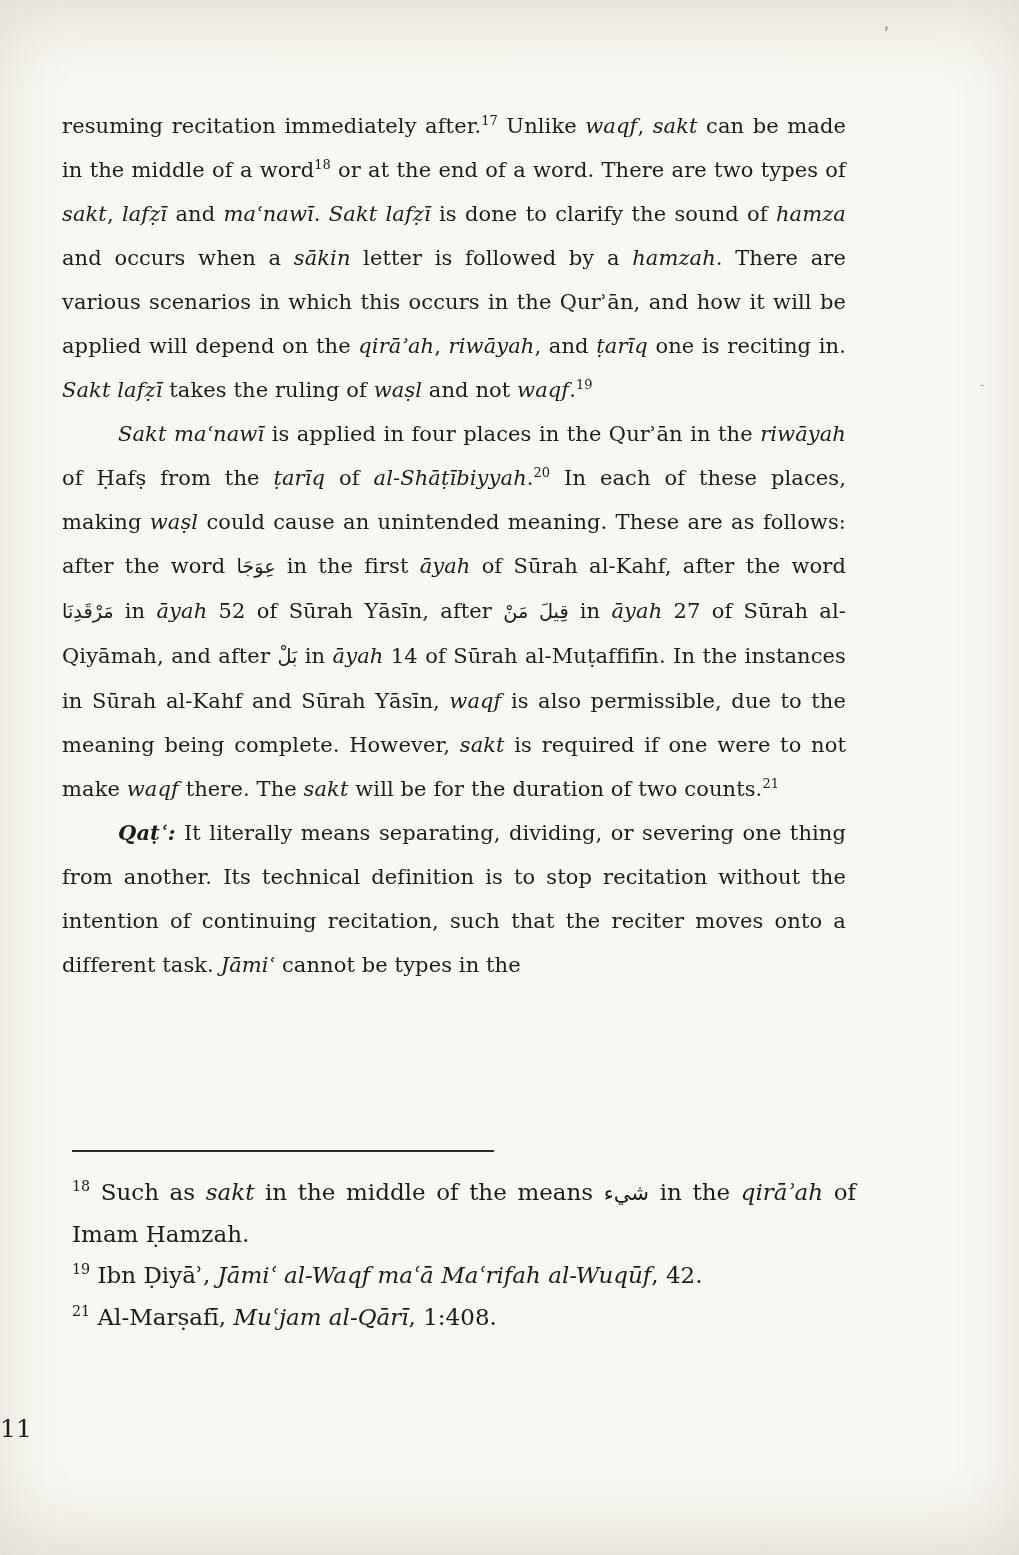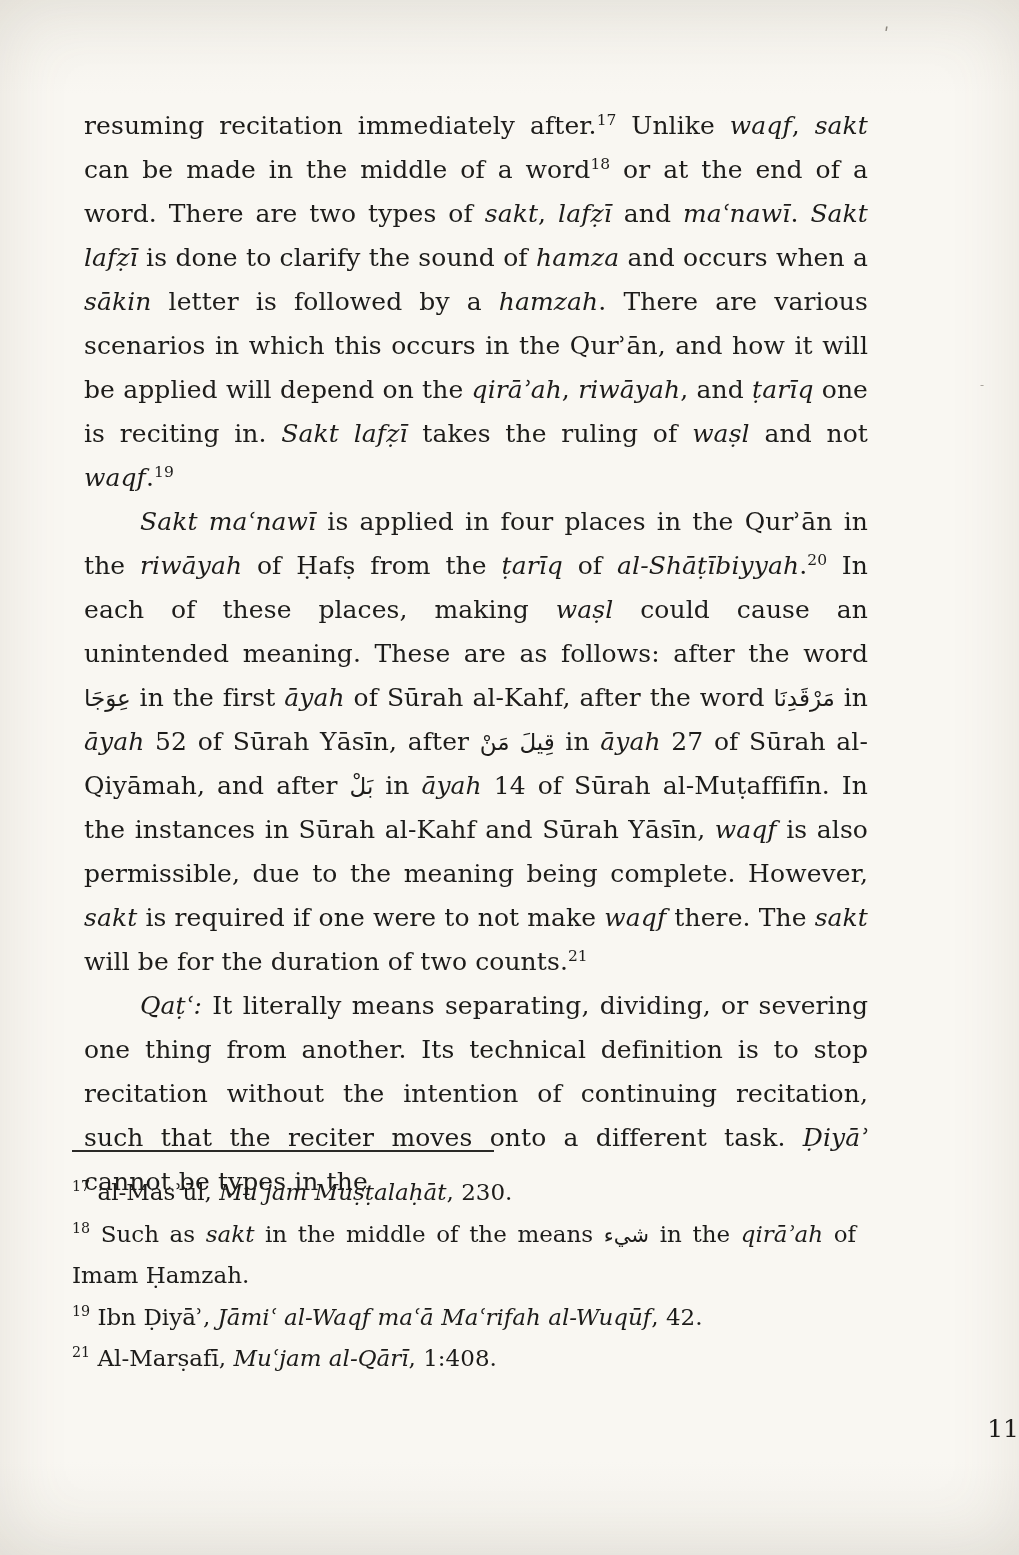--- a/index.html
+++ b/index.html
@@ -22,42 +22,42 @@
   }
   .page::before {
     content: "";
     position: absolute;
     inset: 0;
     box-shadow: inset 0 0 70px rgba(110, 100, 80, 0.14);
     pointer-events: none;
   }
   .body-text {
     position: absolute;
-    left: 84px;
+    left: 62px;
     top: 104px;
     width: 784px;
-    font-size: 25px;
+    font-size: 21px;
     line-height: 44px;
     text-align: justify;
     letter-spacing: 0.1px;
   }
   .body-text p {
     margin: 0;
   }
   .body-text p.indent {
     text-indent: 56px;
   }
   sup {
     font-size: 0.62em;
     line-height: 0;
     vertical-align: super;
     letter-spacing: 0;
   }
   .it { font-style: italic; }
-  .bd { font-weight: normal; }
+  .bd { font-weight: bold; }
   .ar {
     font-family: "DejaVu Sans", sans-serif;
     font-size: 0.92em;
     margin-top: 13px;
   }
   .fn-rule {
     position: absolute;
     left: 72px;
     top: 1150px;
     width: 422px;
@@ -74,21 +74,21 @@
     text-align: justify;
   }
   .footnotes p {
     margin: 0;
   }
   .page-number {
     position: absolute;
     left: 0;
     top: 1414px;
     width: 100%;
-    text-align: right;
+    text-align: left;
     font-size: 25px;
   }
   .speck {
     position: absolute;
     color: #8a857c;
     font-size: 18px;
     pointer-events: none;
   }
   .speck-1 { left: 884px; top: 24px; }
   .speck-2 { left: 980px; top: 378px; font-size: 12px; opacity: 0.7; }
@@ -97,27 +97,26 @@
 <body>
 
 <div class="page">
 
   <span class="speck speck-1">ʹ</span>
   <span class="speck speck-2">-</span>
 
   <div class="body-text" id="paragraphs">
       <p><span>resuming recitation immediately after.</span><sup>17</sup><span> Unlike </span><span class="it">waqf</span><span>, </span><span class="it">sakt</span><span> can be made in the middle of a word</span><sup>18</sup><span> or at the end of a word. There are two types of </span><span class="it">sakt</span><span>, </span><span class="it">lafẓī</span><span> and </span><span class="it">maʿnawī</span><span>. </span><span class="it">Sakt lafẓī</span><span> is done to clarify the sound of </span><span class="it">hamza</span><span> and occurs when a </span><span class="it">sākin</span><span> letter is followed by a </span><span class="it">hamzah</span><span>. There are various scenarios in which this occurs in the Qurʾān, and how it will be applied will depend on the </span><span class="it">qirāʾah</span><span>, </span><span class="it">riwāyah</span><span>, and </span><span class="it">ṭarīq</span><span> one is reciting in. </span><span class="it">Sakt lafẓī</span><span> takes the ruling of </span><span class="it">waṣl</span><span> and not </span><span class="it">waqf</span><span>.</span><sup>19</sup></p>
       <p class="indent"><span class="it">Sakt maʿnawī</span><span> is applied in four places in the Qurʾān in the </span><span class="it">riwāyah</span><span> of Ḥafṣ from the </span><span class="it">ṭarīq</span><span> of </span><span class="it">al-Shāṭībiyyah</span><span>.</span><sup>20</sup><span> In each of these places, making </span><span class="it">waṣl</span><span> could cause an unintended meaning. These are as follows: after the word </span><span class="ar">عِوَجَا</span><span> in the first </span><span class="it">āyah</span><span> of Sūrah al-Kahf, after the word </span><span class="ar">مَرْقَدِنَا</span><span> in </span><span class="it">āyah</span><span> 52 of Sūrah Yāsīn, after </span><span class="ar">قِيلَ مَنْ</span><span> in </span><span class="it">āyah</span><span> 27 of Sūrah al-Qiyāmah, and after </span><span class="ar">بَلْ</span><span> in </span><span class="it">āyah</span><span> 14 of Sūrah al-Muṭaffifīn. In the instances in Sūrah al-Kahf and Sūrah Yāsīn, </span><span class="it">waqf</span><span> is also permissible, due to the meaning being complete. However, </span><span class="it">sakt</span><span> is required if one were to not make </span><span class="it">waqf</span><span> there. The </span><span class="it">sakt</span><span> will be for the duration of two counts.</span><sup>21</sup></p>
-      <p class="indent"><span class="it bd">Qaṭʿ:</span><span> It literally means separating, dividing, or severing one thing from another. Its technical definition is to stop recitation without the intention of continuing recitation, such that the reciter moves onto a different task. </span><span class="it">Ḍiyāʾ</span><span> cannot be types in the</span></p>
+      <p class="indent"><span class="it bd">Qaṭʿ:</span><span> It literally means separating, dividing, or severing one thing from another. Its technical definition is to stop recitation without the intention of continuing recitation, such that the reciter moves onto a different task. </span><span class="it">Jāmiʿ</span><span> cannot be types in the</span></p>
     </div>
 
   <div class="fn-rule"></div>
 
   <div class="footnotes" id="footnotes">
-      <p><sup>17</sup><span> al-Masʾūl, </span><span class="it">Muʿjam Muṣṭalaḥāt</span><span>, 230.</span></p>
       <p><sup>18</sup><span> Such as </span><span class="it">sakt</span><span> in the middle of the means </span><span class="ar">شيء</span><span> in the </span><span class="it">qirāʾah</span><span> of Imam Ḥamzah.</span></p>
       <p><sup>19</sup><span> Ibn Ḍiyāʾ, </span><span class="it">Jāmiʿ al-Waqf maʿā Maʿrifah al-Wuqūf</span><span>, 42.</span></p>
       <p><sup>21</sup><span> Al-Marṣafī, </span><span class="it">Muʿjam al-Qārī</span><span>, 1:408.</span></p>
     </div>
 
   <div class="page-number">11</div>
 
 </div>
 
 </body></html>

